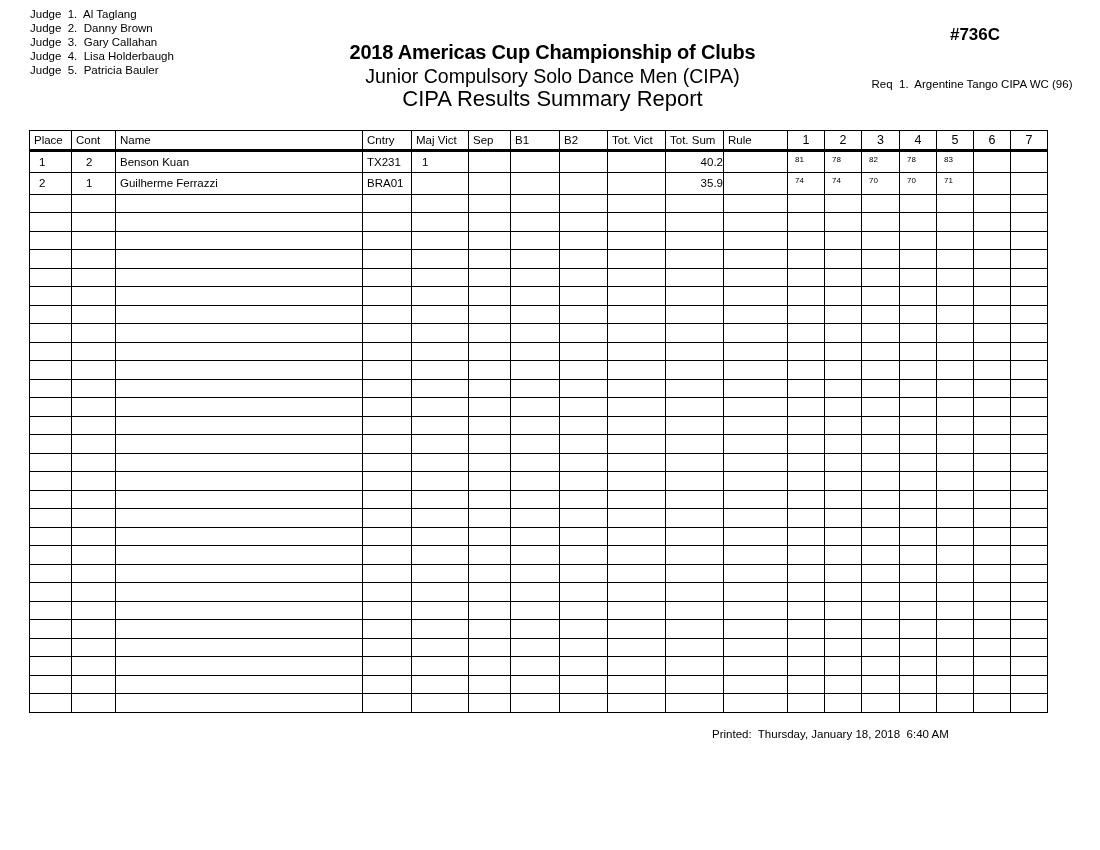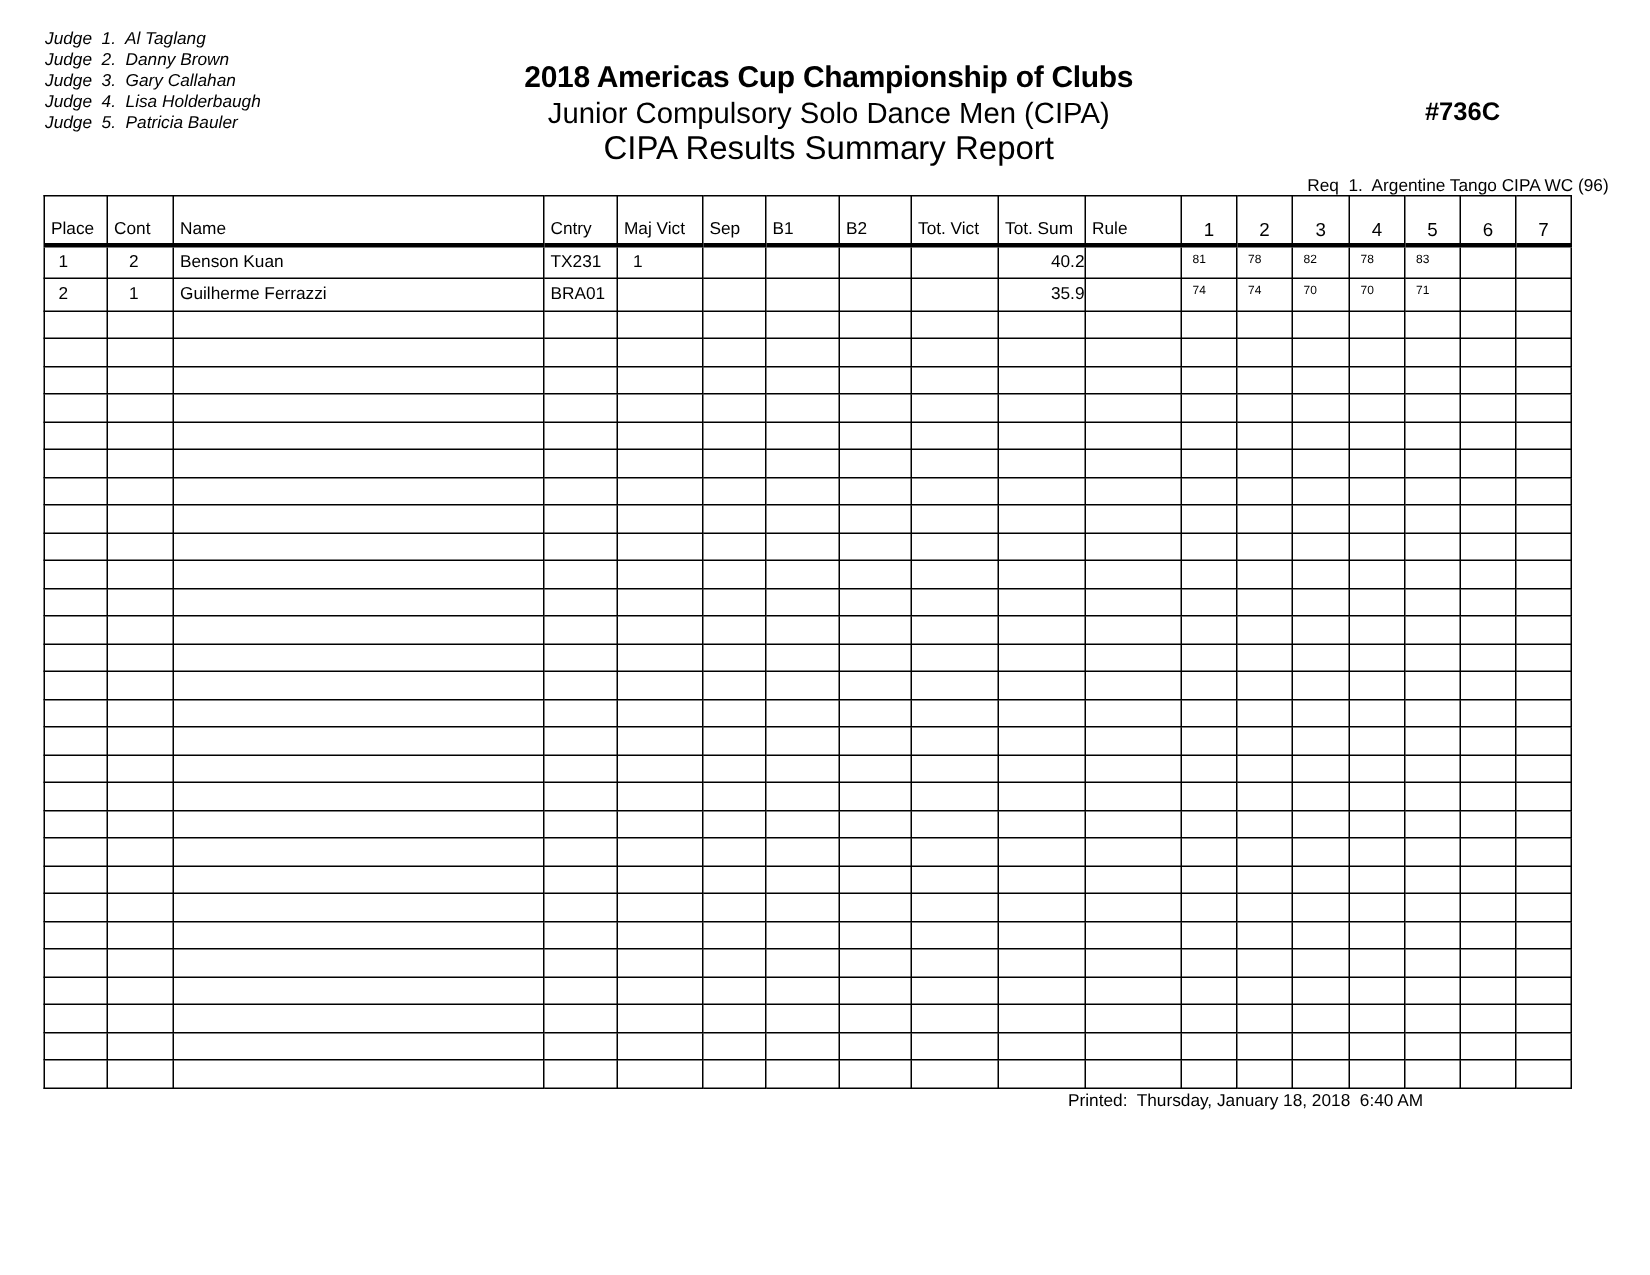--- a/index.html
+++ b/index.html
@@ -1,32 +1,32 @@
 <!DOCTYPE html>
 <html><head>
 <meta charset="utf-8">
 <style>
   html, body { margin:0; padding:0; background:#ffffff; }
   body { width:1100px; height:850px; position:relative; overflow:hidden;
          font-family:"Liberation Sans", "DejaVu Sans", sans-serif; color:#000; }
-  .judges { position:absolute; left:30px; top:19px; font-size:11.5px; line-height:14px;font-style:italic; }
+  .judges { position:absolute; left:30px; top:7px; font-size:11.5px; line-height:14px; }
   .judges .jrow { white-space:pre; }
   .title-block { position:absolute; left:300px; width:505px; top:24px; text-align:center; }
   .t1 { font-size:20px; font-weight:bold; line-height:21px; letter-spacing:-0.2px;margin-top:18px; }
   .t2 { font-size:15px; line-height:18px; }
   .t3 { font-size:19.5px; font-weight:normal; line-height:24px; margin-top:1px; }
   .t4 { font-size:22px; line-height:22px; }
   .event-block { position:absolute; right:8px; top:25px; width:240px; text-align:center; }
-  .event-num { font-size:17px; font-weight:bold; line-height:20px; margin-left:6px;margin-top:40px; }
+  .event-num { font-size:17px; font-weight:bold; line-height:20px; margin-left:6px; }
   .event-req { font-size:11.5px; line-height:14px; white-space:pre;margin-top:32px; }
 
   table.grid { position:absolute; left:29px; top:130px; border-collapse:collapse; table-layout:fixed; }
   table.grid td, table.grid th { border:1.5px solid #000; padding:0 0 0 4px; height:17.5px; font-size:11.5px;
       font-weight:normal; text-align:left; white-space:nowrap; overflow:hidden; vertical-align:middle; }
-  table.grid thead th { border-bottom:3px solid #000; padding-top:13px; }
+  table.grid thead th { border-bottom:3px solid #000; padding-top:0; }
   table.grid th.num { text-align:center; padding-left:0; font-size:12.5px; }
   table.grid td.c { padding-left:9px; }
   table.grid td.j { font-size:8px; padding-left:7px; vertical-align:top; padding-top:3px; }
   table.grid td.ts { padding-left:8px;text-align:right; }
   table.grid td.mv { padding-left:10px; }
   .footer { position:absolute; left:712px; top:728px; font-size:11.5px; white-space:pre; }
 </style>
 </head>
 <body>
 

